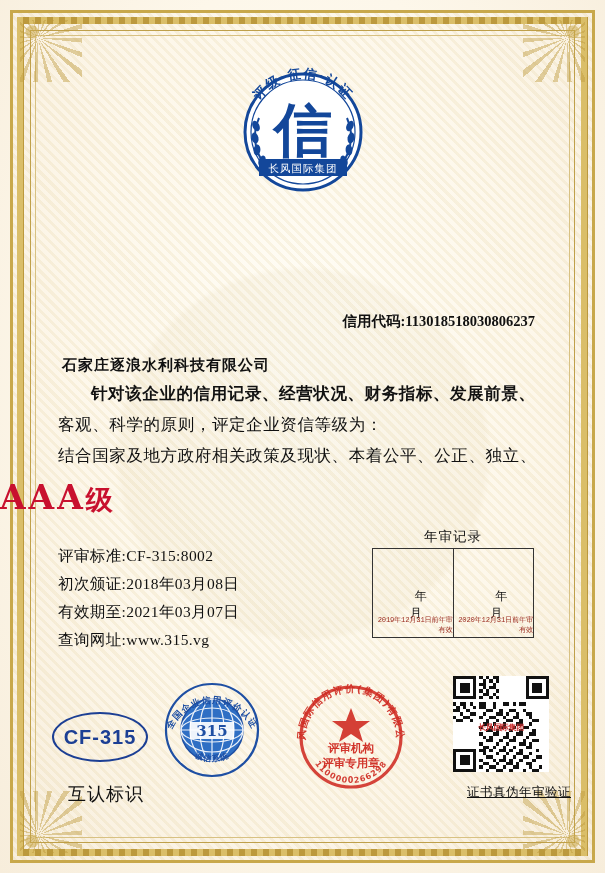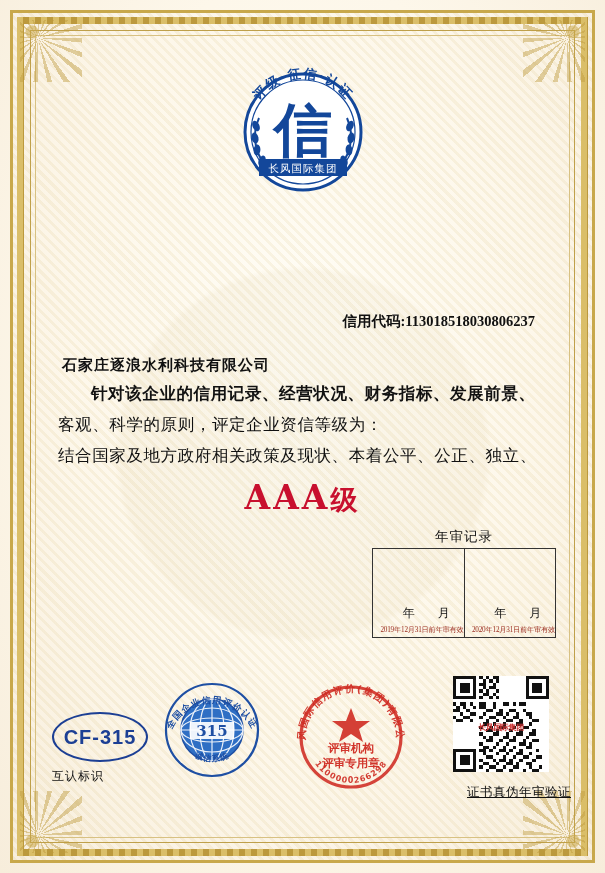--- a/index.html
+++ b/index.html
@@ -115,21 +115,20 @@
     line-height: 31px;
     color: #111;
     letter-spacing: 0.6px;
     text-align: justify;
   }
   .body-text p { margin: 0; }
   .body-text p.indent { text-indent: 33px; font-weight: bold; }
   .grade {
     position: absolute;
     left: 0; right: 0; top: 478px;
-    text-align: center;
     color: #c8102e;
     font-weight: bold;
     font-size: 33px;
     letter-spacing: 3px;
     font-family: "DejaVu Serif", "Liberation Serif", serif;
   }
   .grade .cn { font-size: 27px; }
 
   
   .info {
@@ -139,21 +138,22 @@
     line-height: 28px;
     color: #111;
     letter-spacing: 0.4px;
   }
   .info div { white-space: nowrap; }
 
   
   .review {
     position: absolute;
     left: 372px; top: 528px;
-    width: 184px;
+    width: 162px;
+    font-family: Liberation Mono, monospace;
   }
   .review-title {
     font-size: 13.5px;
     color: #111;
     text-align: center;
     letter-spacing: 1px;
     padding-bottom: 2px;
   }
   .review-box {
     border: 1px solid #333;
@@ -196,24 +196,24 @@
     display: flex;
     align-items: center;
     justify-content: center;
     color: #1c3f94;
     font-size: 20px;
     font-weight: bold;
     letter-spacing: 1px;
     font-family: Liberation Sans, sans-serif;
   }
   .seal-cf .cap {
-    text-align: left;
-    font-size: 12px;
-    color: #111;
-    margin-top: 6px;
+    text-align: right;
+    font-size: 18px;
+    color: #111;
+    margin-top: 20px;
     letter-spacing: 1px;
   }
 
   .seal-globe {
     position: absolute;
     left: 160px; top: 678px;
     width: 104px; height: 104px;
   }
   .seal-red {
     position: absolute;
@@ -307,20 +307,26 @@
   <div class="body-text">
     <p class="indent">针对该企业的信用记录、经营状况、财务指标、发展前景、</p>
     <p>客观、科学的原则，评定企业资信等级为：</p>
     <p>结合国家及地方政府相关政策及现状、本着公平、公正、独立、</p>
   </div>
 
   <div class="grade">
     <span>AAA</span><span class="cn">级</span>
   </div>
 
+  <div class="info">
+    <div>评审标准:CF-315:8002</div>
+    <div>初次颁证:2018年03月08日</div>
+    <div>有效期至:2021年03月07日</div>
+    <div>查询网址:www.315.vg</div>
+  </div>
 
   <div class="review">
     <div class="review-title">年审记录</div>
     <div class="review-box">
       <div class="review-cell">
         <div class="review-ym">年 月</div>
         <div class="review-note">2019年12月31日前年审有效</div>
       </div>
       <div class="review-cell">
         <div class="review-ym">年 月</div>

